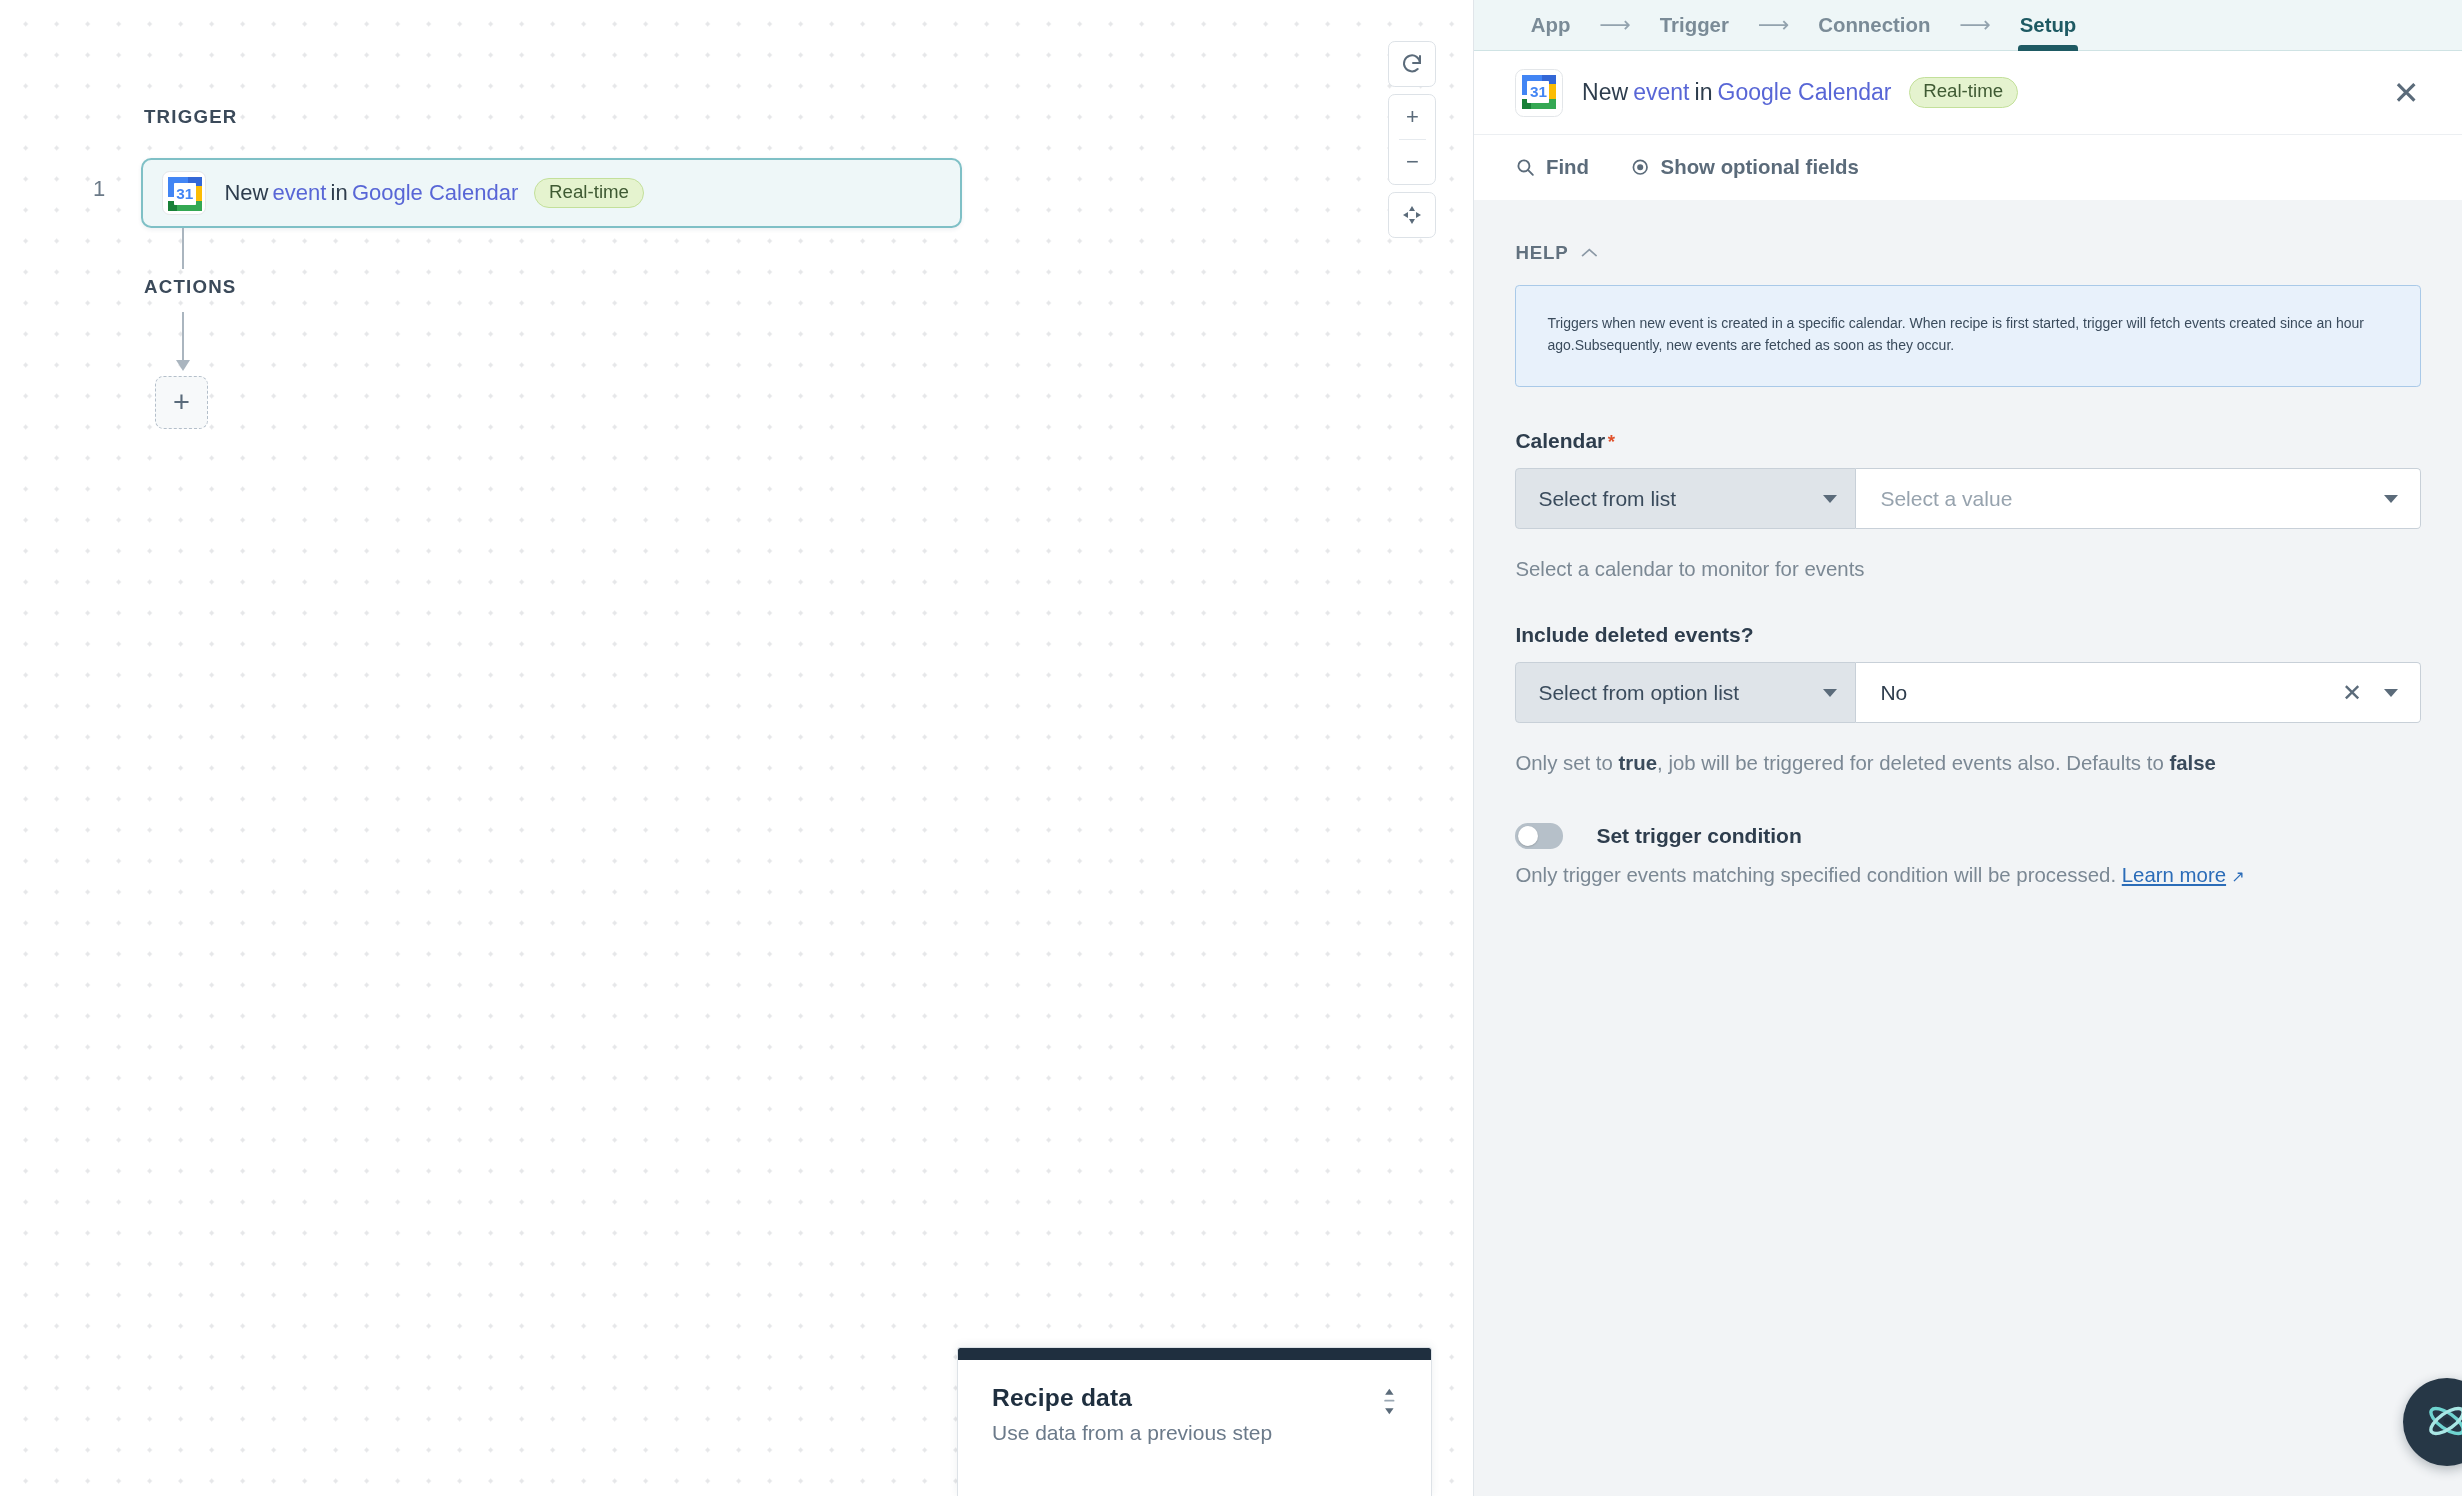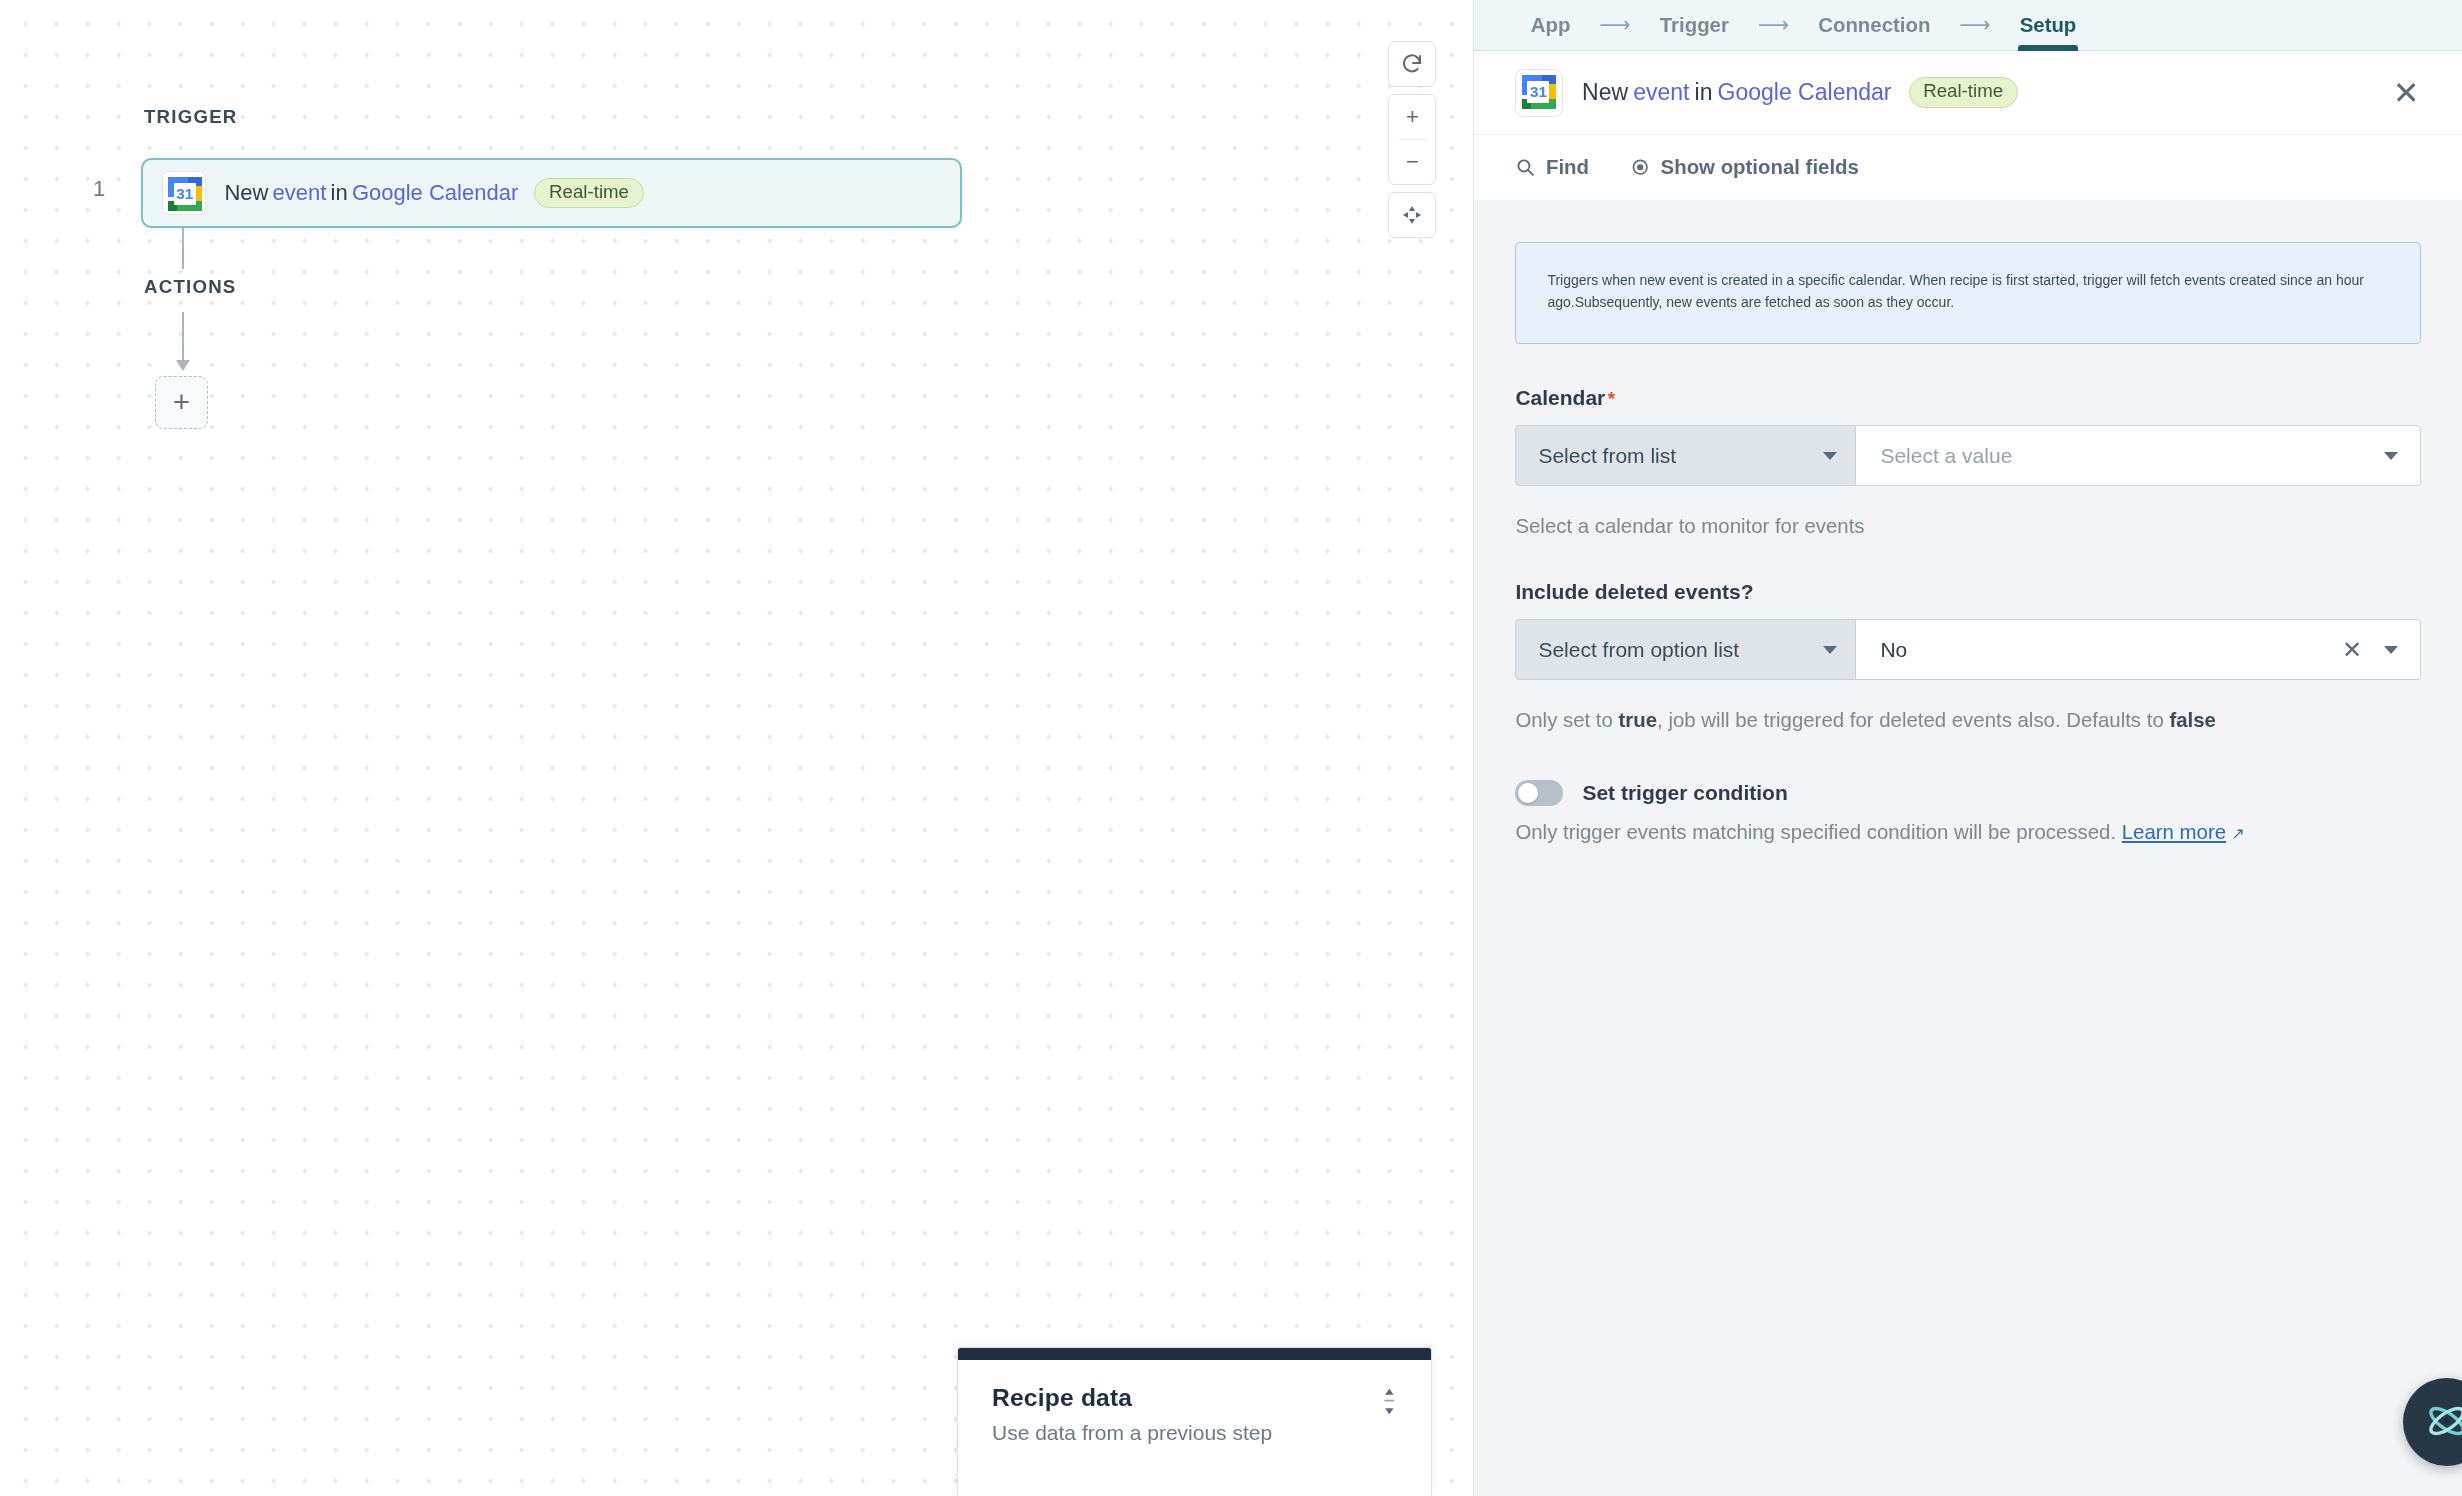--- a/index.html
+++ b/index.html
@@ -272,21 +272,21 @@
     border-right: 7.6px solid transparent;
     border-top: 8.5px solid #5b6b7a;
     flex: 0 0 auto;
   }
   .val-right { margin-left: auto; display: flex; align-items: center; gap: 22px; }
   .clear-x { color: #5b6b7a; font-size: 24px; line-height: 1; font-weight: 300; }
 
   .field-hint { font-size: 20.4px; color: #7b8894; margin-top: 29px; }
   .field-hint b { color: #3a4b5c; font-weight: 700; }
 
-  .toggle-row { display: flex; align-items: center; gap: 19px; margin-top: 48px; }
+  .toggle-row { display: flex; align-items: center; gap: 33px; margin-top: 48px; }
   .toggle {
     width: 48px; height: 25.5px; border-radius: 12.7px;
     background: #b6c0c9; position: relative; flex: 0 0 auto;
   }
   .toggle .knob {
     position: absolute; left: 2.5px; top: 2.5px;
     width: 20.4px; height: 20.4px; border-radius: 50%;
     background: #fff; box-shadow: 0 0.8px 1.7px rgba(0,0,0,.2);
   }
   .toggle-label { font-size: 21px; font-weight: 700; color: #2e3d4d; }
@@ -434,20 +434,28 @@
             <circle cx="12" cy="12" r="8"></circle>
               <circle cx="12" cy="12" r="2.6" fill="#5b6b7a"></circle>
           </svg>
         </span>
         <span>Show optional fields</span>
       </div>
     </div>
 
     <div class="panel-body">
 
+      <div class="help-head">
+        <span>HELP</span>
+        <span class="chev-up">
+          <svg width="18.7" height="12" viewBox="0 0 22 14" fill="none" stroke="#8b98a5" stroke-width="2" stroke-linecap="round">
+            <polyline points="3,10 11,3 19,10"></polyline>
+          </svg>
+        </span>
+      </div>
 
       <div class="help-box">Triggers when new event is created in a specific calendar. When recipe is first started, trigger will fetch events created since an hour ago.Subsequently, new events are fetched as soon as they occur.</div>
 
       <div class="field">
         <div class="field-label">
           <span>Calendar</span>
           <span class="req">*</span>
         </div>
         <div class="field-row">
           <div class="sel-type">

